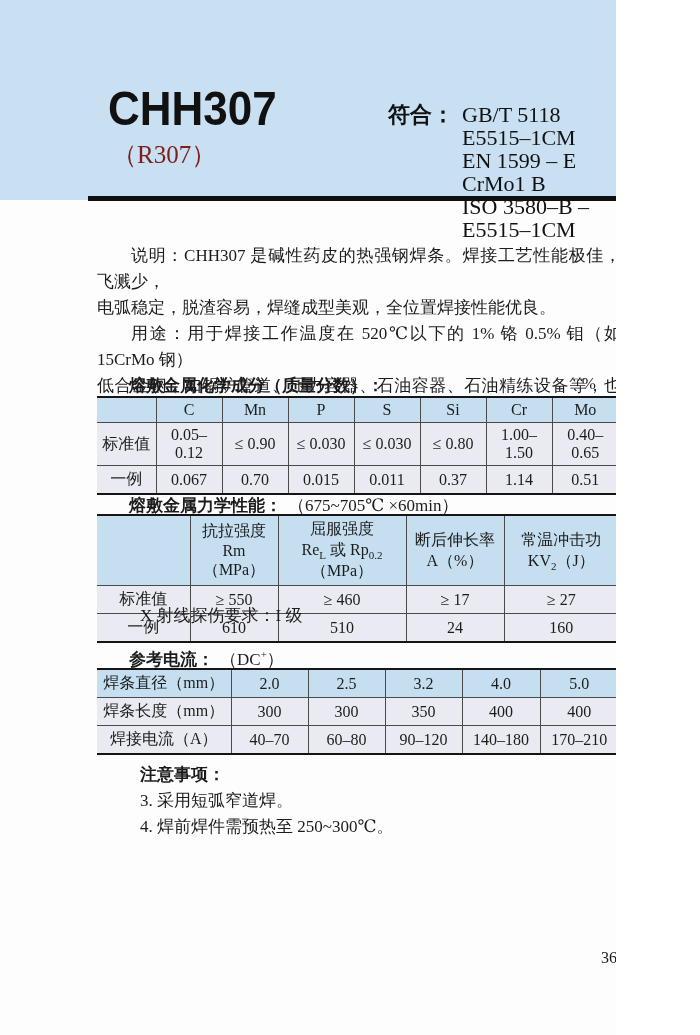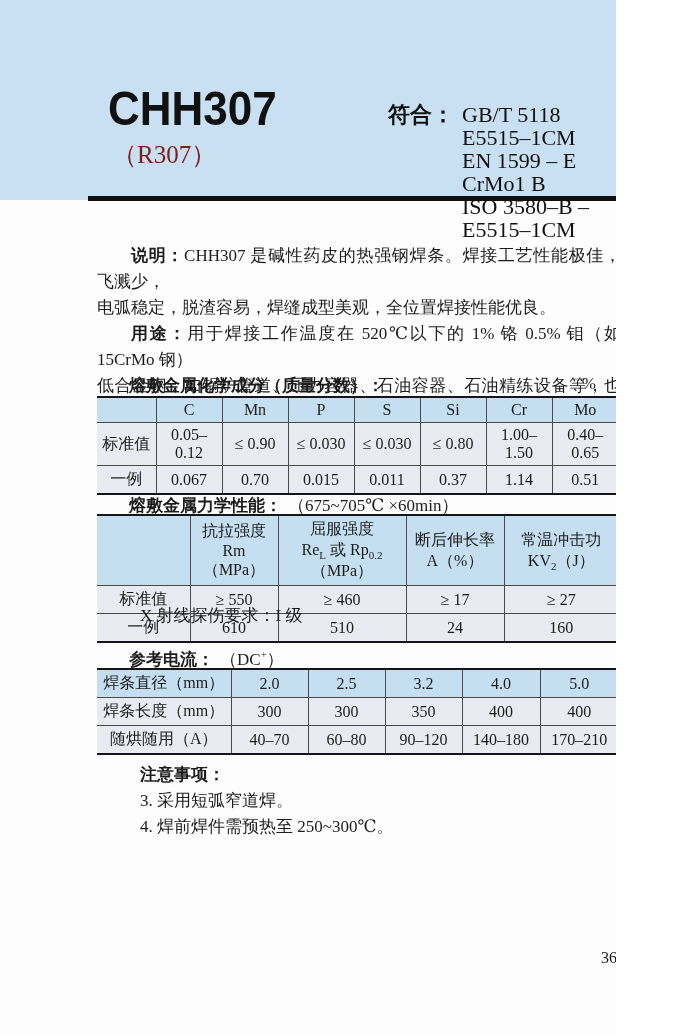--- a/index.html
+++ b/index.html
@@ -39,21 +39,21 @@
     background: #101010;
   }
   
   .desc {
     position: absolute; left: 97px; top: 243px; width: 524px;
     font-size: 17px; line-height: 26px;
   }
   .desc p { text-indent: 2em; white-space: pre-line; text-align: justify; }
   .lbl {
     font-family: "Liberation Sans", "DejaVu Sans", sans-serif;
-    font-weight: 700;
+    font-weight: 400;
   }
   
   .sec-head {
     position: absolute; left: 86px; width: 524px;
     font-size: 17px; display: flex;
   }
   .sec-head .title {
     font-family: "Liberation Sans", "DejaVu Sans", sans-serif;
     font-weight: 700; margin-left: 43px;
   }
@@ -258,21 +258,21 @@
     </tr>
     <tr>
       <td class="lt">焊条长度（mm）</td>
       <td class="lt">300</td>
       <td class="lt">300</td>
       <td class="lt">350</td>
       <td class="lt">400</td>
       <td class="lt">400</td>
     </tr>
     <tr>
-      <td class="lt">随烘随用（A）</td>
+      <td class="lt">焊接电流（A）</td>
       <td class="lt">40–70</td>
       <td class="lt">60–80</td>
       <td class="lt">90–120</td>
       <td class="lt">140–180</td>
       <td class="lt">170–210</td>
     </tr>
   </tbody>
     </table>
 
   <div class="notes">

